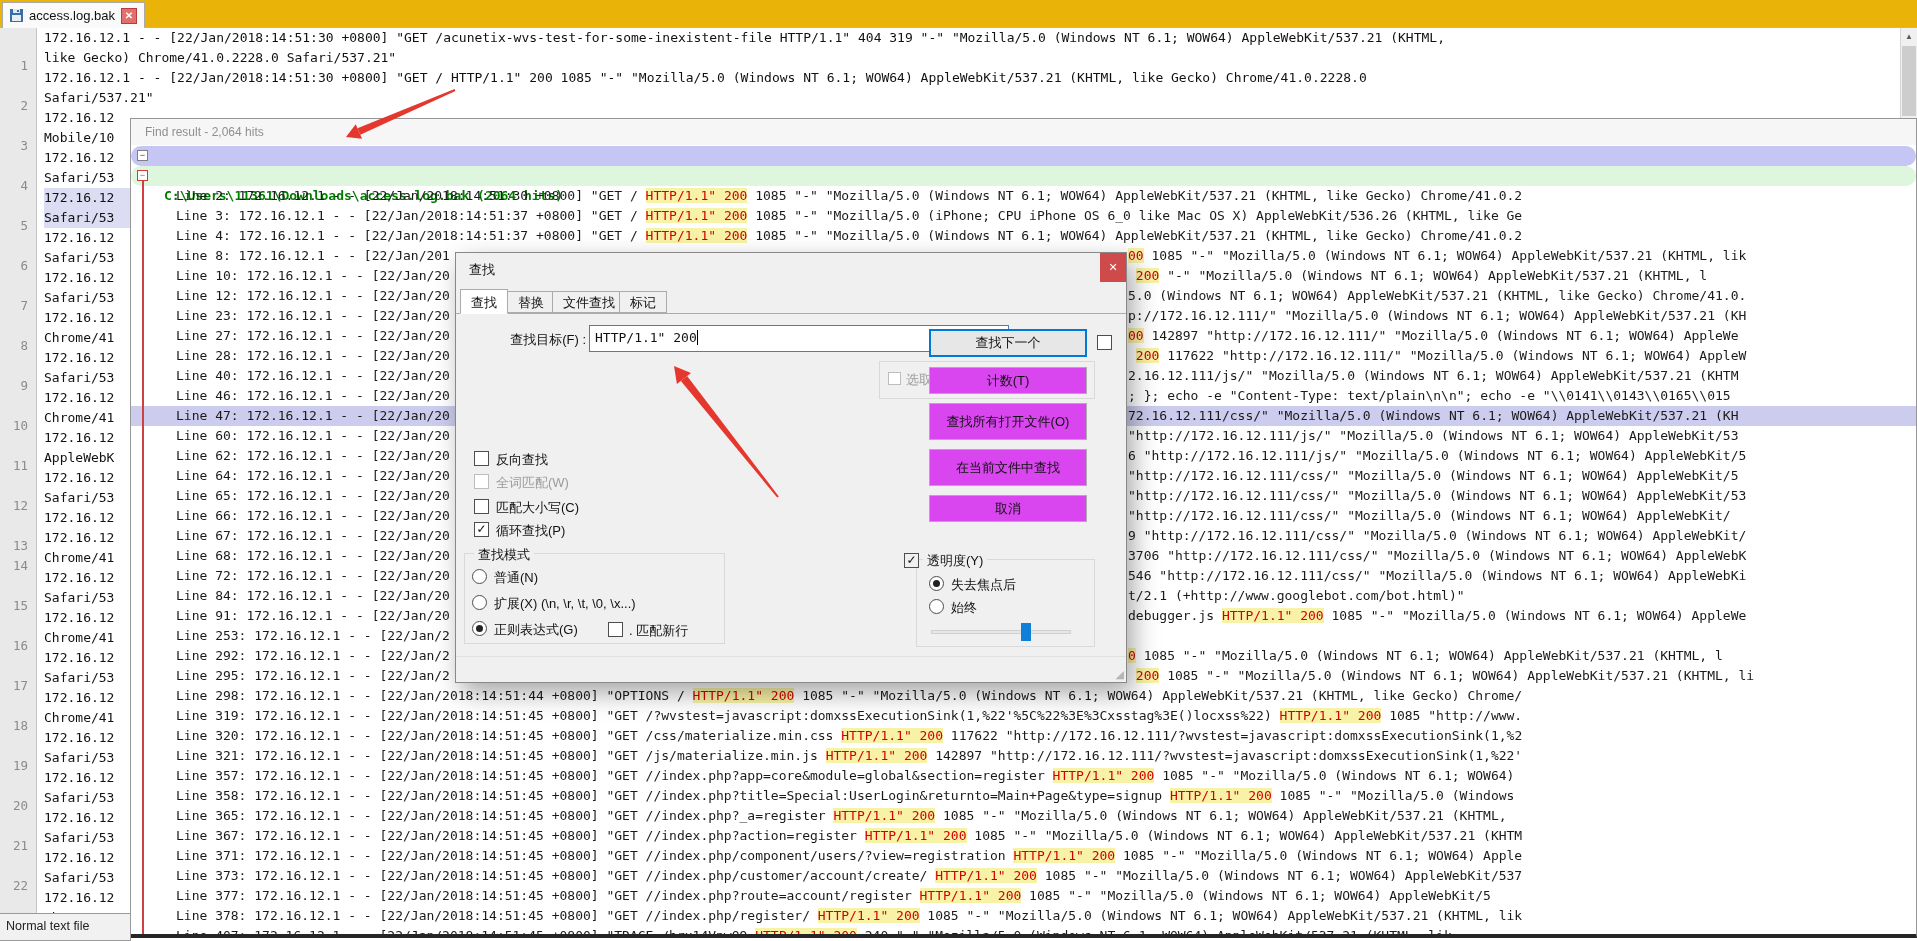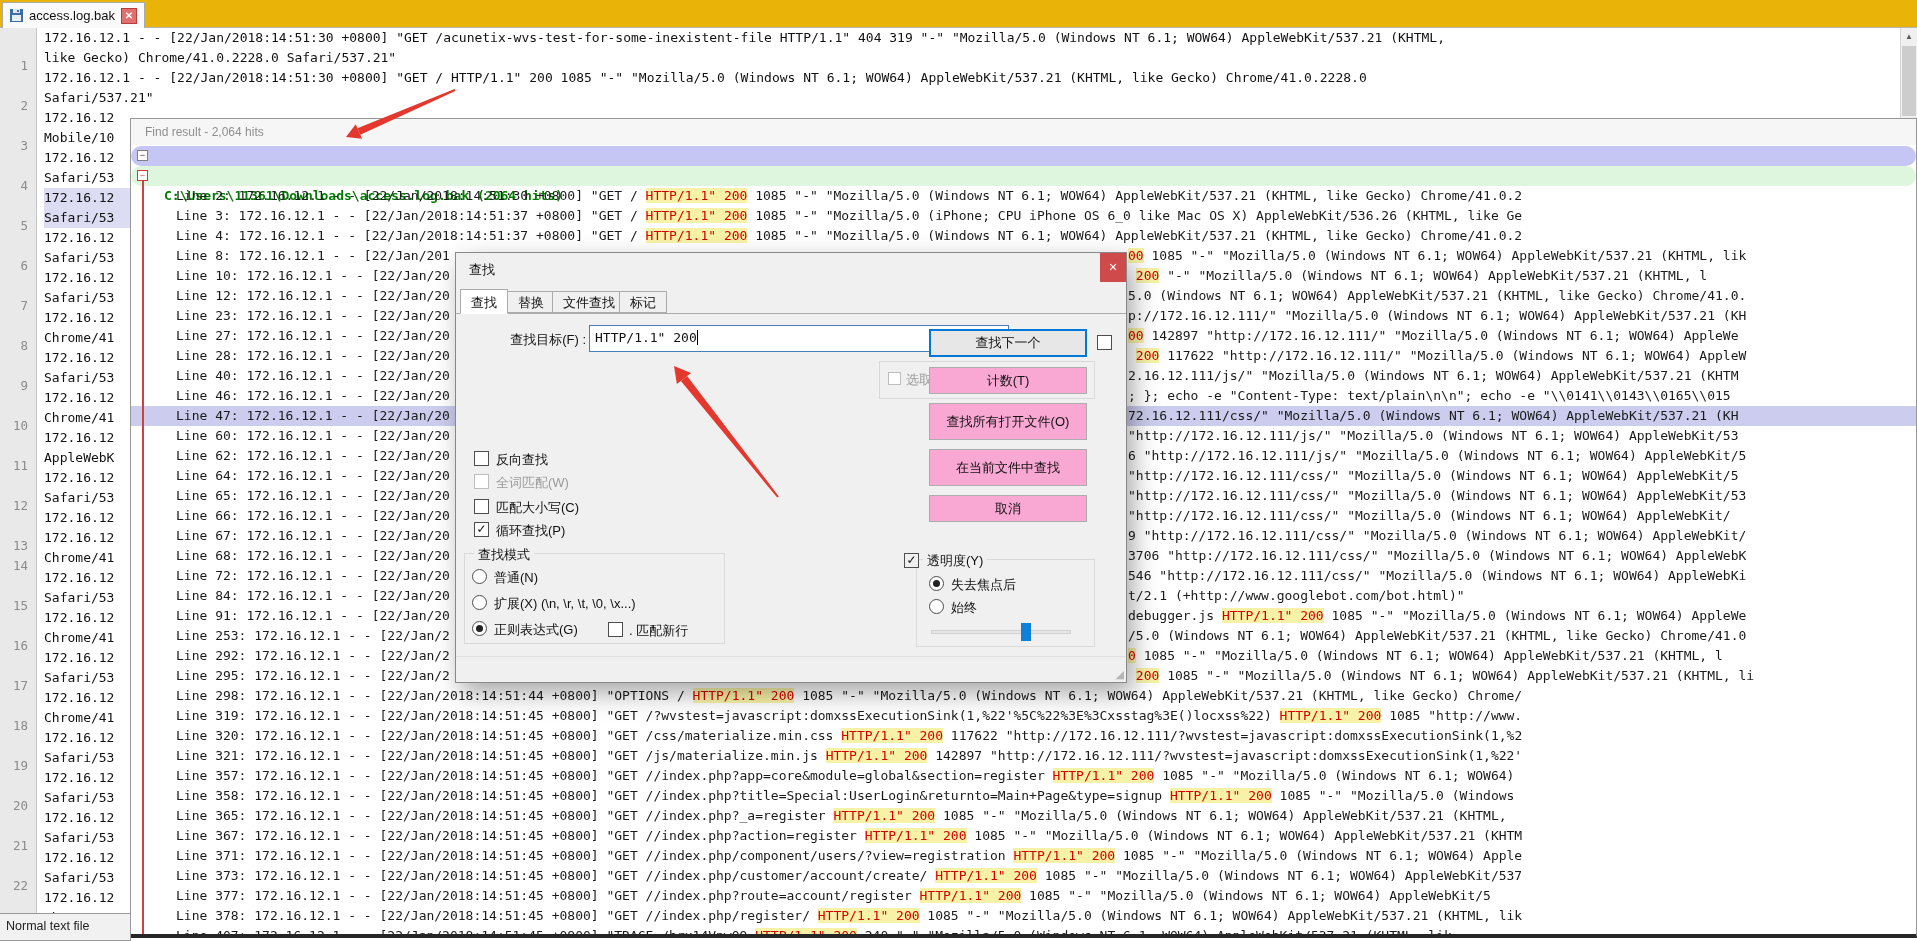--- a/index.html
+++ b/index.html
@@ -72,21 +72,21 @@
   .dtab.active{top:36px;height:25px;line-height:25px;background:#fff;border-bottom:1px solid #fff;
         z-index:2;}
   .flabel{position:absolute;left:40px;top:78px;width:90px;text-align:right;}
   .combo{position:absolute;left:133px;top:72px;width:420px;height:27px;background:#fff;
          border:1px solid #4a7ebb;box-sizing:border-box;}
   .combo .val{position:absolute;left:5px;top:4px;font-size:13px;white-space:pre;
          font-family:"DejaVu Sans Mono","Liberation Mono",monospace;}
   .caret{display:inline-block;width:1px;height:15px;background:#000;vertical-align:-3px;}
   .chev{position:absolute;right:8px;top:9px;width:8px;height:8px;border-right:1px solid #555;
         border-bottom:1px solid #555;transform:rotate(45deg) scaleY(.8);}
-  .btn{position:absolute;left:473px;width:158px;background:#f9a8d4;border:1px solid #adadad;
+  .btn{position:absolute;left:473px;width:158px;background:#d946ef;border:1px solid #adadad;
        box-sizing:border-box;text-align:center;font-size:13px;color:#111;
        display:flex;align-items:center;justify-content:center;}
   .btn.default{border:2px solid #0078d7;background:#e7e7e7;}
   .cb{position:absolute;width:15px;height:15px;background:#fff;border:1px solid #4d4d4d;
       box-sizing:border-box;text-align:center;line-height:13px;font-size:12px;color:#111;}
   .cb.on::after{content:"✓";}
   .cb.dis{border-color:#bdbdbd;}
   .rb{position:absolute;width:15px;height:15px;background:#fff;border:1px solid #4d4d4d;
       border-radius:50%;box-sizing:border-box;}
   .rb.on::after{content:"";position:absolute;left:3px;top:3px;width:7px;height:7px;
@@ -290,21 +290,20 @@
       <div class="rrow" style="top: 467px;">
         <span class="rtext" style="left: 45px; width: 280px;">Line 84: 172.16.12.1 - - [22/Jan/20</span>
         <span class="rtext" style="left: 997px; right: 0px;"><span>t/2.1 (+http://www.googlebot.com/bot.html)"</span></span>
       </div>
       <div class="rrow" style="top: 487px;">
         <span class="rtext" style="left: 45px; width: 280px;">Line 91: 172.16.12.1 - - [22/Jan/20</span>
         <span class="rtext" style="left: 997px; right: 0px;"><span>debugger.js </span><span class="hl">HTTP/1.1" 200</span><span> 1085 "-" "Mozilla/5.0 (Windows NT 6.1; WOW64) AppleWe</span></span>
       </div>
       <div class="rrow" style="top: 507px;">
         <span class="rtext" style="left: 45px; width: 280px;">Line 253: 172.16.12.1 - - [22/Jan/2</span>
-        <span class="rtext" style="left: 997px; right: 0px;"><span>/5.0 (Windows NT 6.1; WOW64) AppleWebKit/537.21 (KHTML, like Gecko) Chrome/41.0</span></span>
       </div>
       <div class="rrow" style="top: 527px;">
         <span class="rtext" style="left: 45px; width: 280px;">Line 292: 172.16.12.1 - - [22/Jan/2</span>
         <span class="rtext" style="left: 997px; right: 0px;"><span class="hl">0</span><span> 1085 "-" "Mozilla/5.0 (Windows NT 6.1; WOW64) AppleWebKit/537.21 (KHTML, l</span></span>
       </div>
       <div class="rrow" style="top: 547px;">
         <span class="rtext" style="left: 45px; width: 280px;">Line 295: 172.16.12.1 - - [22/Jan/2</span>
         <span class="rtext" style="left: 997px; right: 0px;"><span> </span><span class="hl">200</span><span> 1085 "-" "Mozilla/5.0 (Windows NT 6.1; WOW64) AppleWebKit/537.21 (KHTML, li</span></span>
       </div>
       <div class="rrow" style="top: 567px;">

